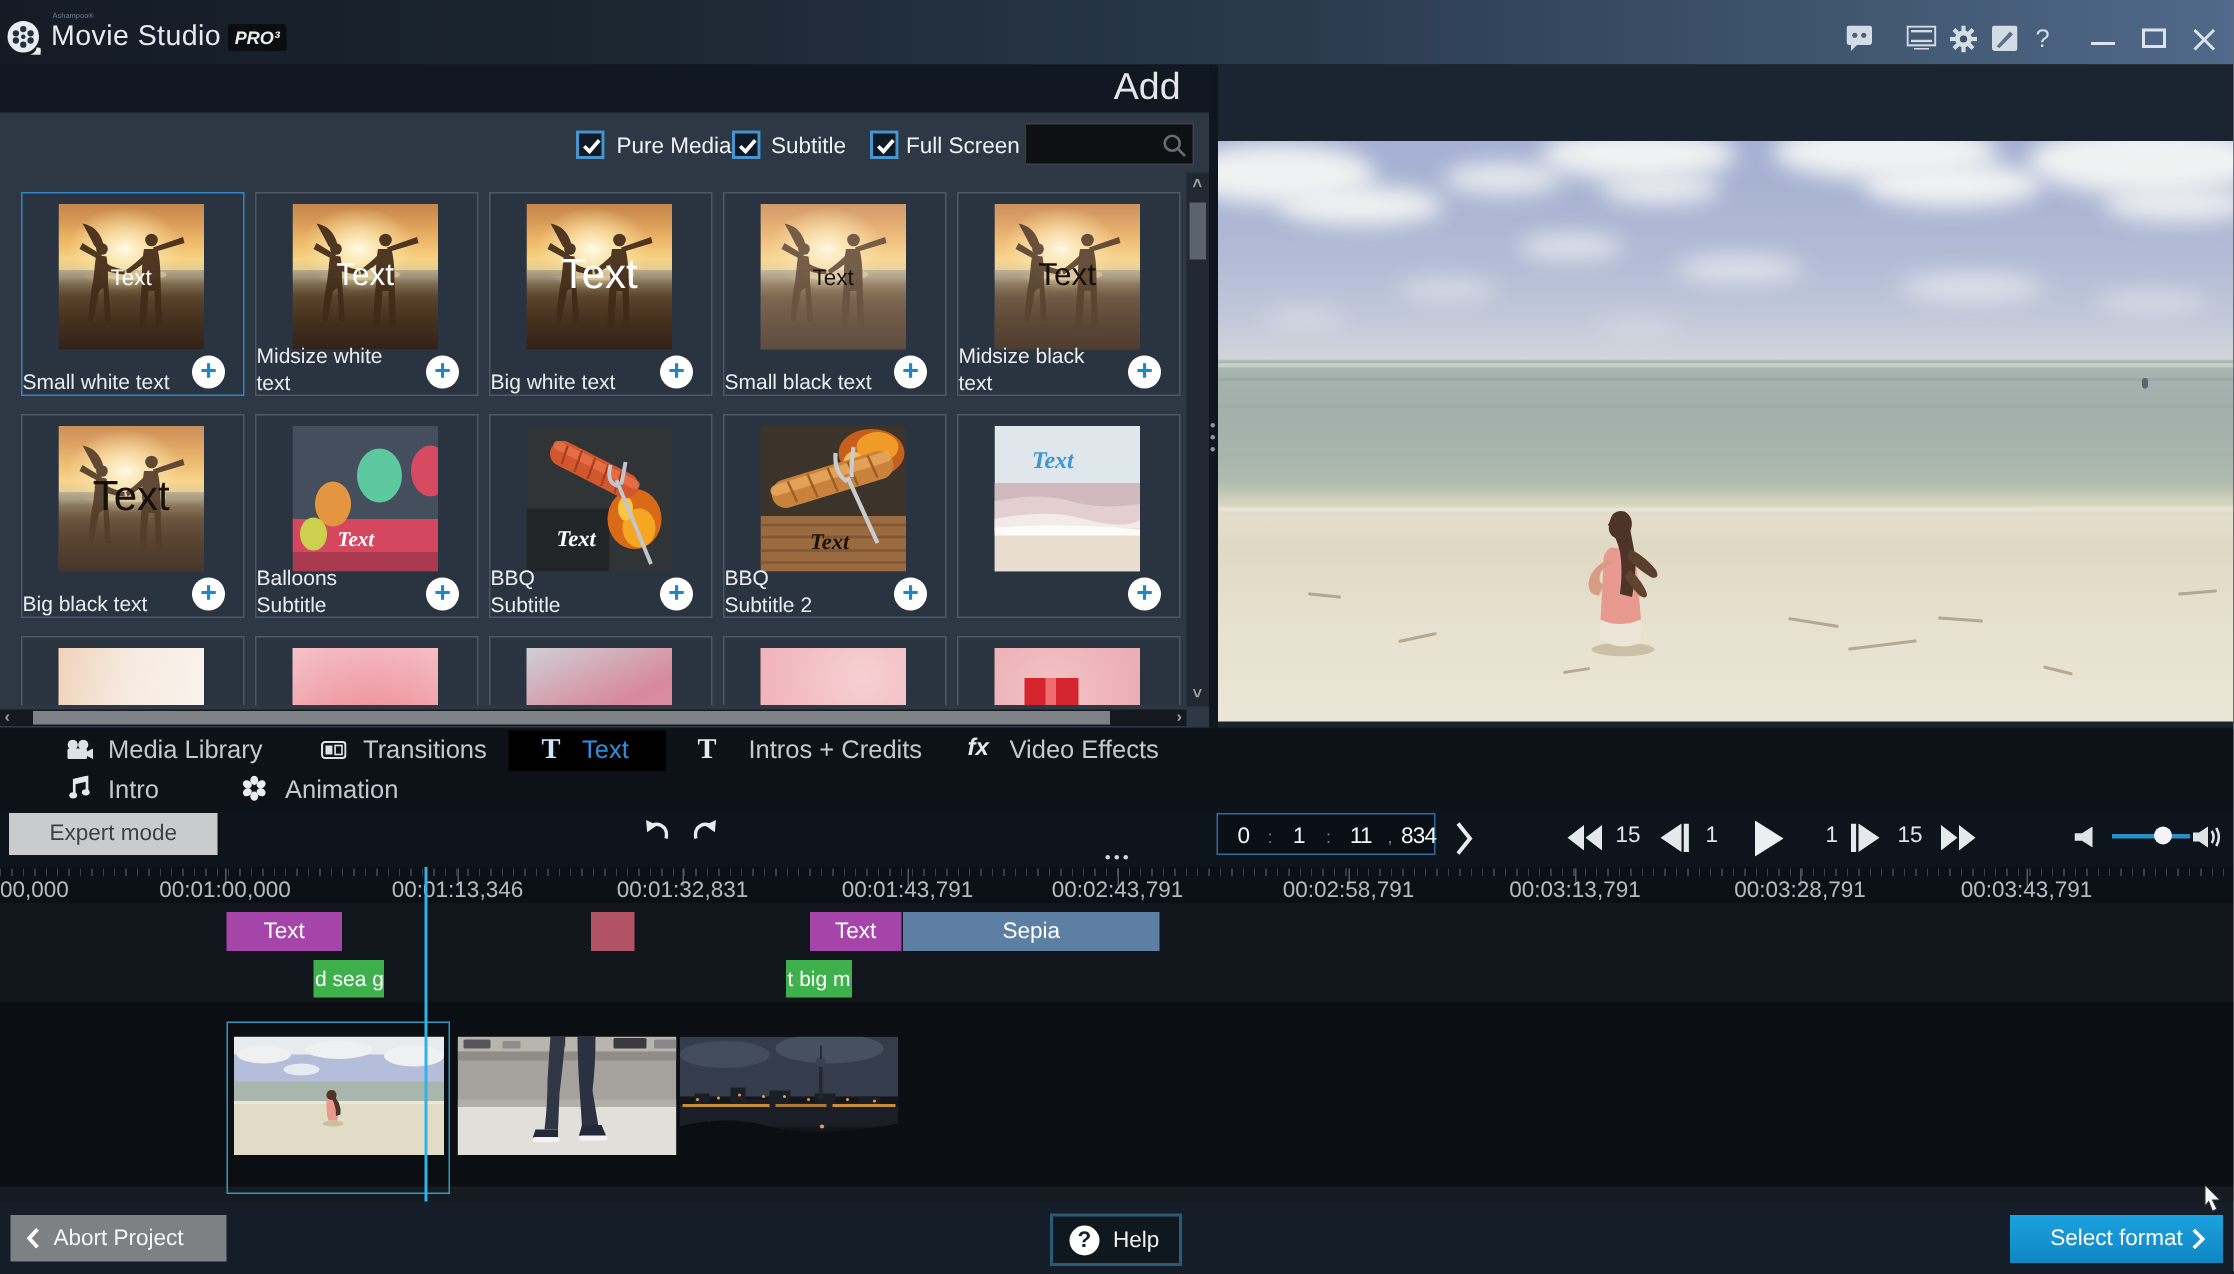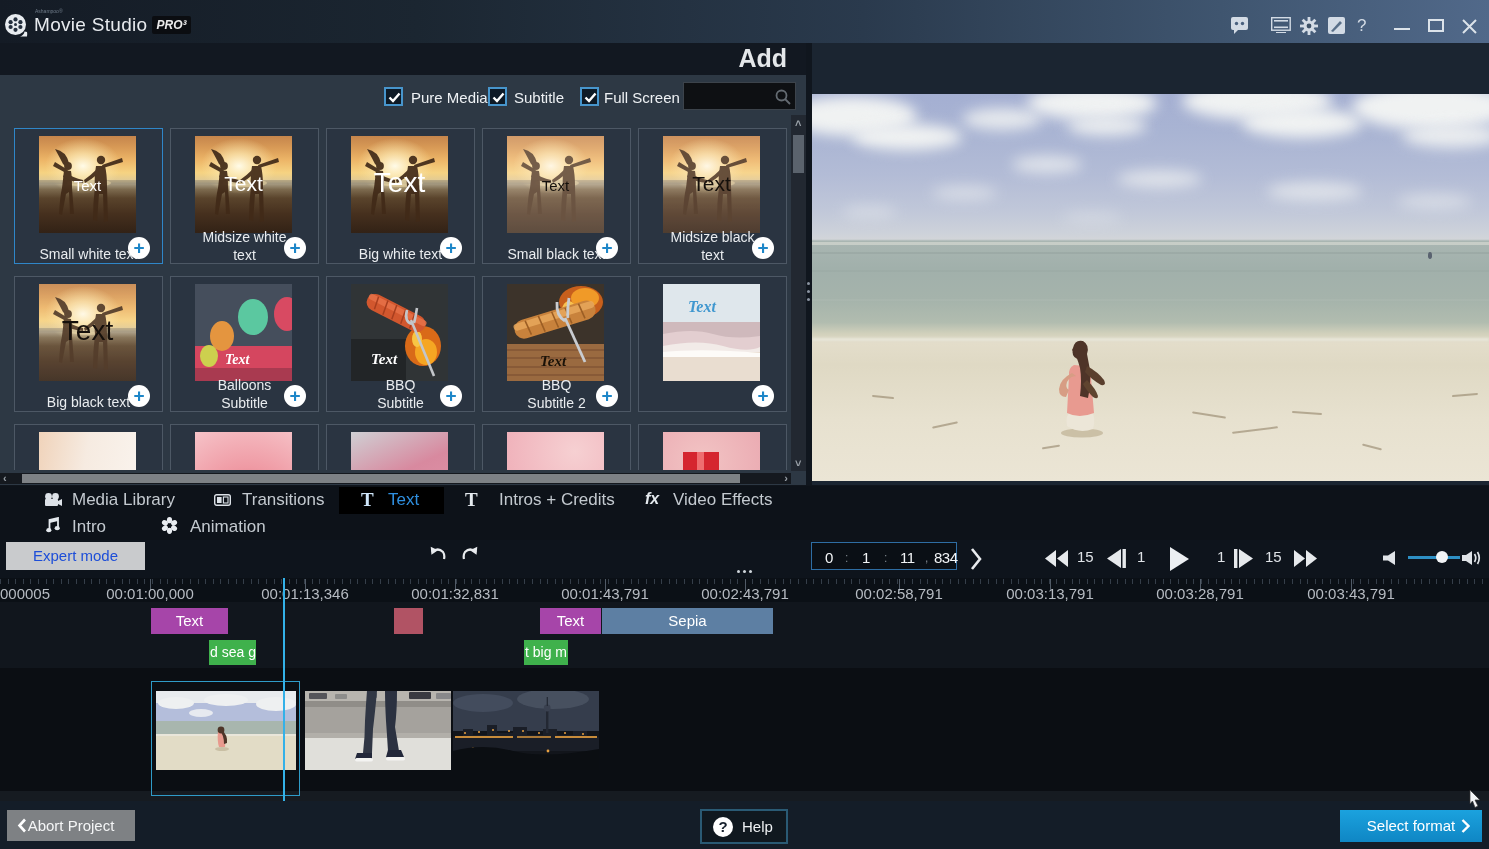--- a/index.html
+++ b/index.html
@@ -5,32 +5,32 @@
 #app{position:relative;width:1489px;height:849px;background:#10151c;font-family:"Liberation Sans",sans-serif;overflow:hidden}
 #app *{box-sizing:border-box}
 .abs{position:absolute}
 
 #tb{position:absolute;left:0;top:0;width:1489px;height:43px;background:linear-gradient(90deg,#141b25 0%,#1b2631 28%,#2a3a4d 58%,#3f556f 82%,#51698a 100%)}
 #brand{position:absolute;left:34px;top:14px;font-size:19px;font-weight:400;color:#e7eaee;letter-spacing:.3px}
 #asham{position:absolute;left:35px;top:8px;font-size:5px;color:#707c8a}
 #probadge{position:absolute;left:152px;top:16px;width:39px;height:18px;background:#0b0d11;border-radius:2px;color:#ececec;font-size:12px;font-weight:700;font-style:italic;text-align:center;line-height:18px}
 .tbico{position:absolute;top:17px}
 
-#addhdr{position:absolute;left:0;top:43px;width:808px;height:32px;background:#121821;color:#e4e7ea;font-size:25px;line-height:31px;text-align:right;padding-right:21px;font-weight:700}
+#addhdr{position:absolute;left:0;top:43px;width:808px;height:32px;background:#121821;color:#e4e7ea;font-size:25px;line-height:31px;text-align:right;padding-right:21px;font-weight:400}
 #leftbg{position:absolute;left:0;top:75px;width:808px;height:410px;background:#2d3844}
 .cblab{position:absolute;top:89px;font-size:15px;color:#eef1f4}
 .cb{position:absolute;top:87px;width:19px;height:19px;background:#0e1a26;border:2px solid #4795cc}
 .cb svg{position:absolute;left:1px;top:1px}
 #search{position:absolute;left:683px;top:82px;width:113px;height:28px;background:#0e1013;border:1px solid #3c434b}
 #grid{position:absolute;left:0;top:118px;width:791px;height:352px;overflow:hidden}
 .card{position:absolute;width:149px;height:136px;background:#2a3441;border:1px solid #4d5865}
 .card.sel{border-color:#2f86c8}
 .th{position:absolute;left:24px;top:7px;width:97px;height:97px}
 .tx{position:absolute;left:24px;width:97px;text-align:center;color:#fff;font-weight:400}
-.cap{position:absolute;left:0;right:0;top:99px;text-align:center;font-size:14px;line-height:18px;color:#e9ecef}
+.cap{position:absolute;left:0;right:0;top:99px;font-size:14px;line-height:18px;color:#e9ecef}
 .cap.one{top:116px}
 .plus{position:absolute;left:113px;top:108px;width:22px;height:22px;border-radius:50%;background:#fff;color:#1d86c8;font-size:19px;font-weight:700;text-align:center;line-height:21px}
 .th3{position:absolute;left:24px;top:7px;width:97px;height:97px}
 
 #vsb{position:absolute;left:791px;top:115px;width:15px;height:356px;background:#222831}
 #vsbthumb{position:absolute;left:2px;top:20px;width:11px;height:38px;background:#5b636d}
 #hsb{position:absolute;left:0;top:473px;width:791px;height:11px;background:#15191f}
 #hsbthumb{position:absolute;left:22px;top:1px;width:718px;height:9px;background:#7e8286}
 .sbarrow{position:absolute;color:#9aa1a8;font-size:11px;line-height:11px;font-weight:700}
 
@@ -39,21 +39,21 @@
 #video{position:absolute;left:0;top:51px;width:677px;height:387px;overflow:hidden;background:
  linear-gradient(180deg,#a4afd2 0%,#a9b4d3 10%,#b3bcd6 21%,#c0c7d9 30%,#cdd2da 36%,#d2d5d9 37.5%,#a9b6b2 38%,#a1b0ab 45%,#a5b3ab 53%,#b1bcaf 59%,#d2d1bc 62%,#e3ddca 64.5%,#dfd9c4 70%,#e7e1cf 84%,#ebe5d5 100%)}
 .cloud{position:absolute;background:#f0f2f2;border-radius:50%;filter:blur(7px)}
 .foam{position:absolute;left:0;top:244px;width:677px;height:3px;background:#eceadf;filter:blur(1px);opacity:.8}
 .debris{position:absolute;background:#8a7a5e;opacity:.55;border-radius:1px}
 
 #tabs{position:absolute;left:0;top:486px;width:1489px;height:54px;background:#0d1219}
 .tab{position:absolute;font-size:17px;color:#c3c9cf}
 
 #transp{position:absolute;left:0;top:540px;width:1489px;height:38px;background:#0e141c}
-#expert{position:absolute;left:6px;top:2px;width:139px;height:28px;background:#c9cbcd;color:#1d4ed8;font-size:15px;text-align:center;line-height:28px}
+#expert{position:absolute;left:6px;top:2px;width:139px;height:28px;background:#c9cbcd;color:#404040;font-size:15px;text-align:center;line-height:28px}
 #tc{position:absolute;left:811px;top:2px;width:146px;height:28px;border:1px solid #2e6da3;background:#0a0f15;color:#f2f4f6;font-size:16px}
 #tc span{position:absolute;top:6px;font-size:15px;letter-spacing:-.5px}
 #tc .sep{color:#7b828a;font-size:12px;top:8px}
 .ticon{position:absolute}
 .tnum{position:absolute;top:8px;font-size:15px;color:#dfe3e7}
 
 #ruler{position:absolute;left:0;top:578px;width:1489px;height:24px;background:#0b1016}
 #ticks{position:absolute;left:0;top:1px;width:1489px;height:5px;background:repeating-linear-gradient(90deg,#353e49 0 1px,transparent 1px 7.6px)}
 .mt{position:absolute;top:1px;width:1px;height:12px;background:#515b67}
 .rl{position:absolute;top:7px;font-size:15px;color:#b6bbc2;transform:translateX(-50%);white-space:nowrap}
@@ -63,21 +63,21 @@
 #bstrip{position:absolute;left:0;top:189px;width:1489px;height:10px;background:#161b21}
 .clip{position:absolute;color:#fff;font-size:15px;text-align:center;overflow:hidden;white-space:nowrap}
 .c1{top:6px;height:26px;line-height:26px}
 .c2{top:38px;height:25px;line-height:25px;font-size:14px}
 .vclip{position:absolute;top:86px;height:87px;background:#44549b;color:#e9edf6;font-size:16px;text-align:center}
 .vthumb{position:absolute;top:89px;height:79px;overflow:hidden}
 #selrect{position:absolute;left:151px;top:79px;width:149px;height:115px;border:1px solid #2f9bc8}
 #playhead{position:absolute;left:283px;top:578px;width:2px;height:223px;background:#33b1e8;z-index:30}
 
 #bb{position:absolute;left:0;top:801px;width:1489px;height:48px;background:#141d28}
-#abort{position:absolute;left:7px;top:9px;width:128px;height:31px;background:#7e8184;color:#f4f5f6;font-size:15px;text-align:center;line-height:31px}
+#abort{position:absolute;left:7px;top:9px;width:144px;height:31px;background:#7e8184;color:#f4f5f6;font-size:15px;text-align:center;line-height:31px}
 #helpbtn{position:absolute;left:700px;top:8px;width:88px;height:35px;border:2px solid #2a5a74;background:#10181f;color:#eef1f3;font-size:15px}
 #selformat{position:absolute;left:1340px;top:9px;width:142px;height:32px;background:linear-gradient(180deg,#1ba2de,#0f86c4);color:#fff;font-size:15px;text-align:center;line-height:32px}
 </style></head>
 <body>
 <div id="app">
 <svg width="0" height="0" style="position:absolute">
 <defs>
 <linearGradient id="sg" x1="0" y1="0" x2="0" y2="1">
 <stop offset="0" stop-color="#c5854c"></stop>
           <stop offset=".12" stop-color="#d89a56"></stop>
@@ -491,21 +491,21 @@
 <div id="ticks"></div>
 <div class="mt" style="left:150px"></div>
       <div class="mt" style="left:305px"></div>
 <div class="mt" style="left:455px"></div>
       <div class="mt" style="left:605px"></div>
 <div class="mt" style="left:745px"></div>
       <div class="mt" style="left:899px"></div>
 <div class="mt" style="left:1050px"></div>
       <div class="mt" style="left:1200px"></div>
 <div class="mt" style="left:1351px"></div>
-<div class="rl" style="left:0;transform:none">000005</div>
+<div class="rl" style="left:0;transform:none">00,000</div>
 <div class="rl" style="left:150px">00:01:00,000</div>
 <div class="rl" style="left:305px">00:01:13,346</div>
 <div class="rl" style="left:455px">00:01:32,831</div>
 <div class="rl" style="left:605px">00:01:43,791</div>
 <div class="rl" style="left:745px">00:02:43,791</div>
 <div class="rl" style="left:899px">00:02:58,791</div>
 <div class="rl" style="left:1050px">00:03:13,791</div>
 <div class="rl" style="left:1200px">00:03:28,791</div>
 <div class="rl" style="left:1351px">00:03:43,791</div>
 </div>

